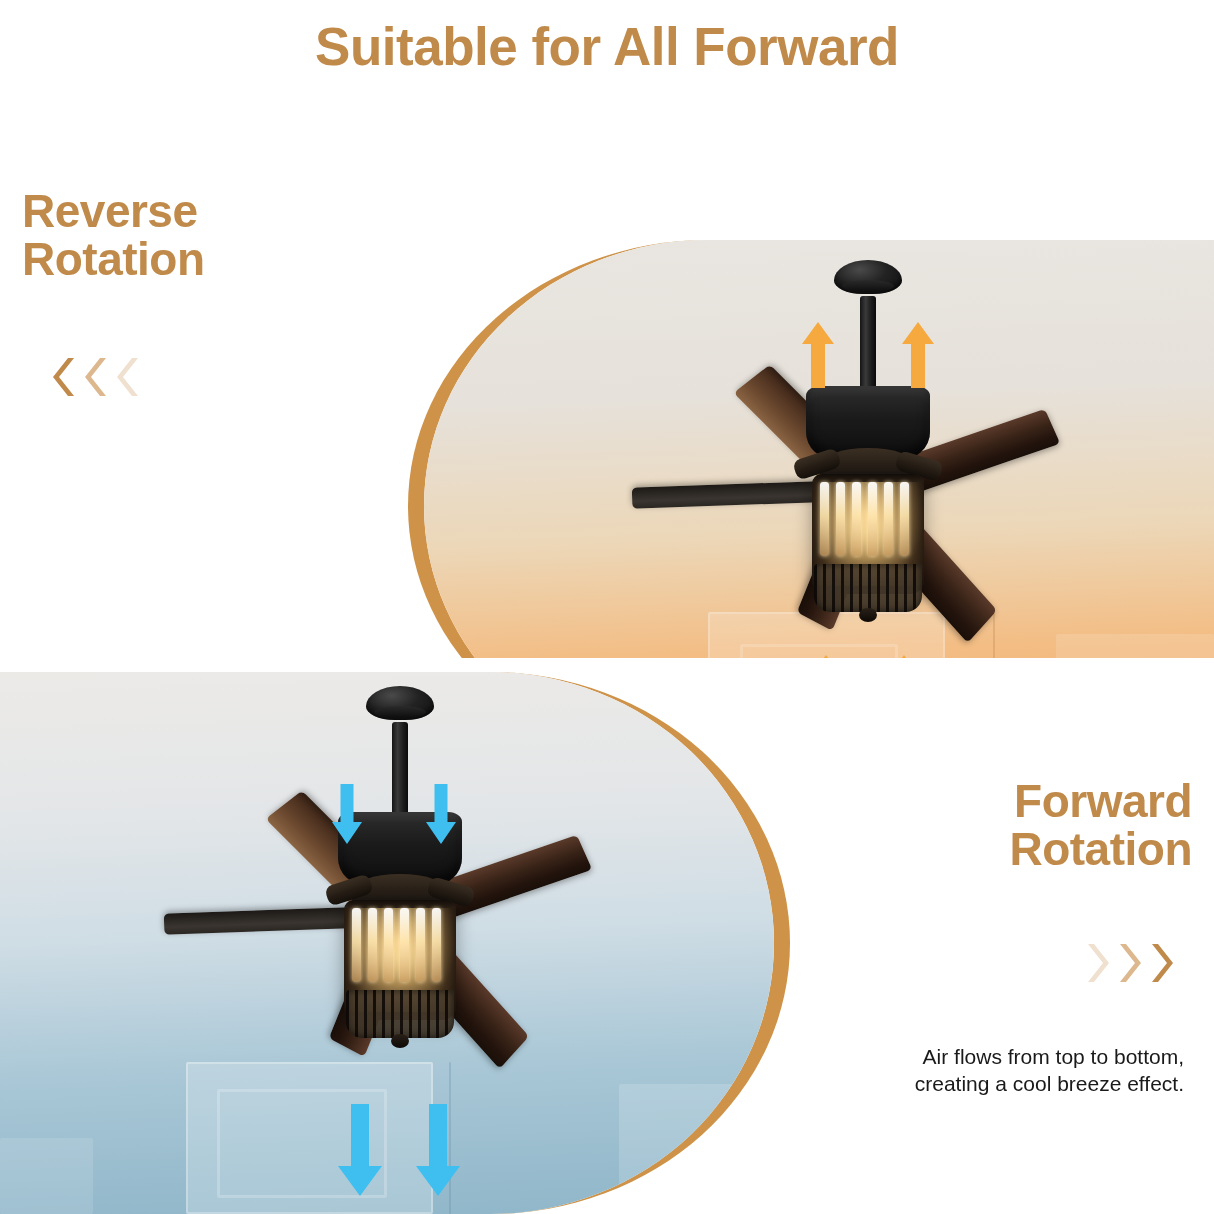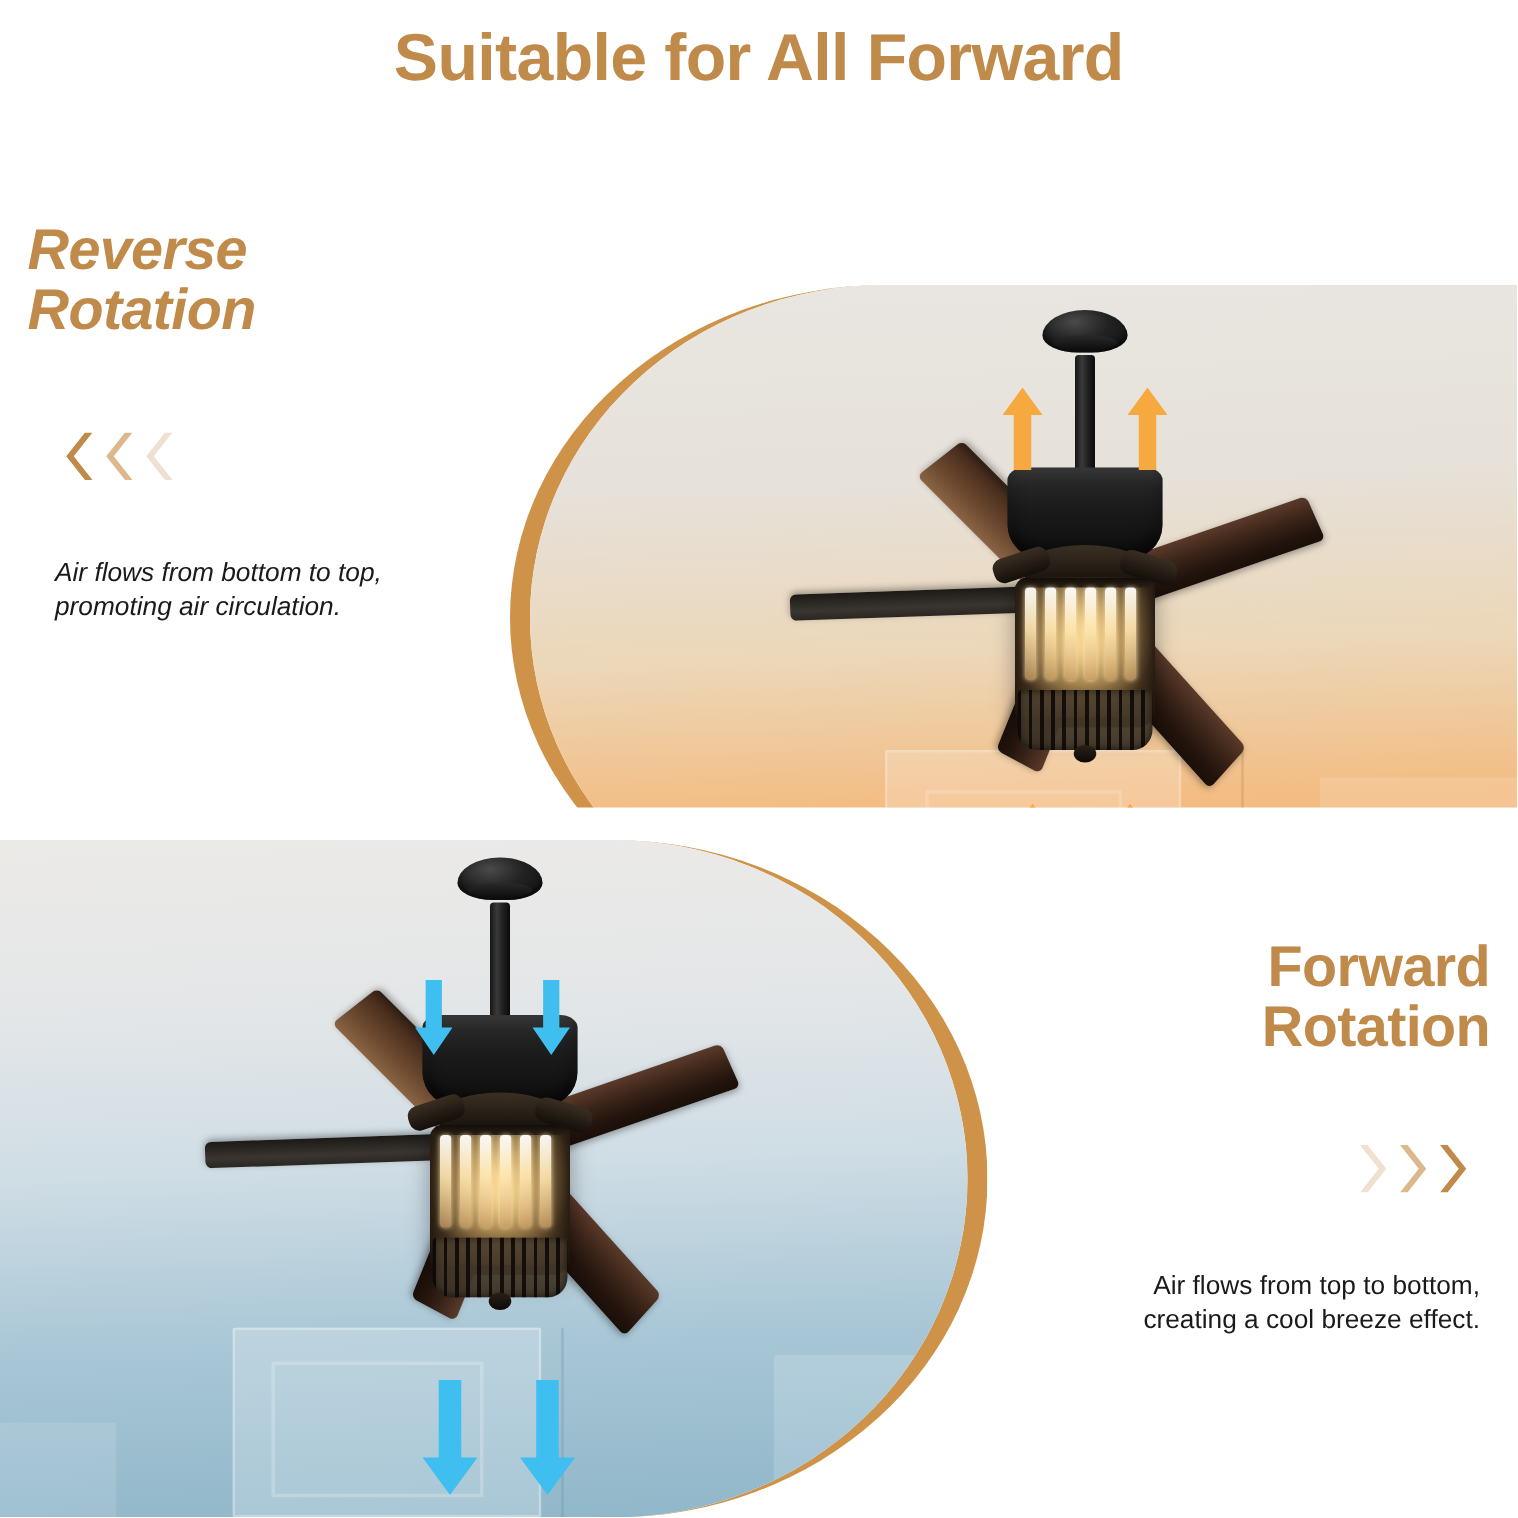--- a/index.html
+++ b/index.html
@@ -9,21 +9,21 @@
 
   
   .page-title{
     position:absolute;top:16px;left:0;width:1214px;text-align:center;
     font-size:53px;font-weight:bold;letter-spacing:-.5px;
     color:#c08a4a;font-family:"Liberation Sans",sans-serif;
   }
 
   
   .panel{position:absolute;overflow:hidden;}
-  .panel-top{top:114px;left:0;width:1214px;height:532px;font-style:italic;}
+  .panel-top{top:126px;left:0;width:1214px;height:532px;}
   .panel-bottom{top:672px;left:0;width:1214px;height:542px;}
 
   
   .photo{position:absolute;overflow:hidden;}
   .photo-top{
     left:408px;top:114px;width:806px;height:532px;
     border-top-left-radius:300px 266px;border-bottom-left-radius:300px 266px;
     border-left:16px solid #ce9348;
     box-sizing:border-box;
   }
@@ -156,21 +156,21 @@
   }
   .body-copy{
     font-size:21px;line-height:1.28;color:#1a1a1a;white-space:pre-line;
   }
   .block-left{left:22px;top:176px;width:382px;}
   .block-left .heading{text-align:left;}
   .block-left .chevrons{margin-top:74px;margin-left:26px;}
   .block-left .body-copy{margin-top:62px;margin-left:22px;text-align:left;}
 
   .block-right{right:22px;top:750px;width:400px;text-align:right;}
-  .block-right .heading{}
+  .block-right .heading{margin-top:28px;}
   .block-right .chevrons{margin-top:70px;margin-right:14px;display:flex;justify-content:flex-end;}
   .block-right .body-copy{margin-top:62px;margin-right:8px;text-align:right;}
 
   .chevrons{display:flex;gap:6px;align-items:center;}
   .chev{width:26px;height:38px;}
 </style>
 </head>
 <body>
 
 <div class="stage">
@@ -250,22 +250,20 @@
         <svg class="chev" viewBox="0 0 26 38">
             <path d="M20 0 L26 0 L11 19 L26 38 L20 38 L5 19 Z" fill="#c08a4a"></path>
           </svg>
         <svg class="chev" viewBox="0 0 26 38">
             <path d="M20 0 L26 0 L11 19 L26 38 L20 38 L5 19 Z" fill="#ddb88e"></path>
           </svg>
         <svg class="chev" viewBox="0 0 26 38">
             <path d="M20 0 L26 0 L11 19 L26 38 L20 38 L5 19 Z" fill="#f0e0cf"></path>
           </svg>
       </div>
-      <div class="body-copy">Air flows from bottom to top,
-promoting air circulation.</div>
     </div>
   </div>
 
   <div class="panel panel-bottom">
 
     <div class="photo photo-bottom" style="left:0;top:0;">
       <div class="scene cool">
         <div class="wallzone"></div>
         <div class="door door-main"></div>
         <div class="door door-panel"></div>

